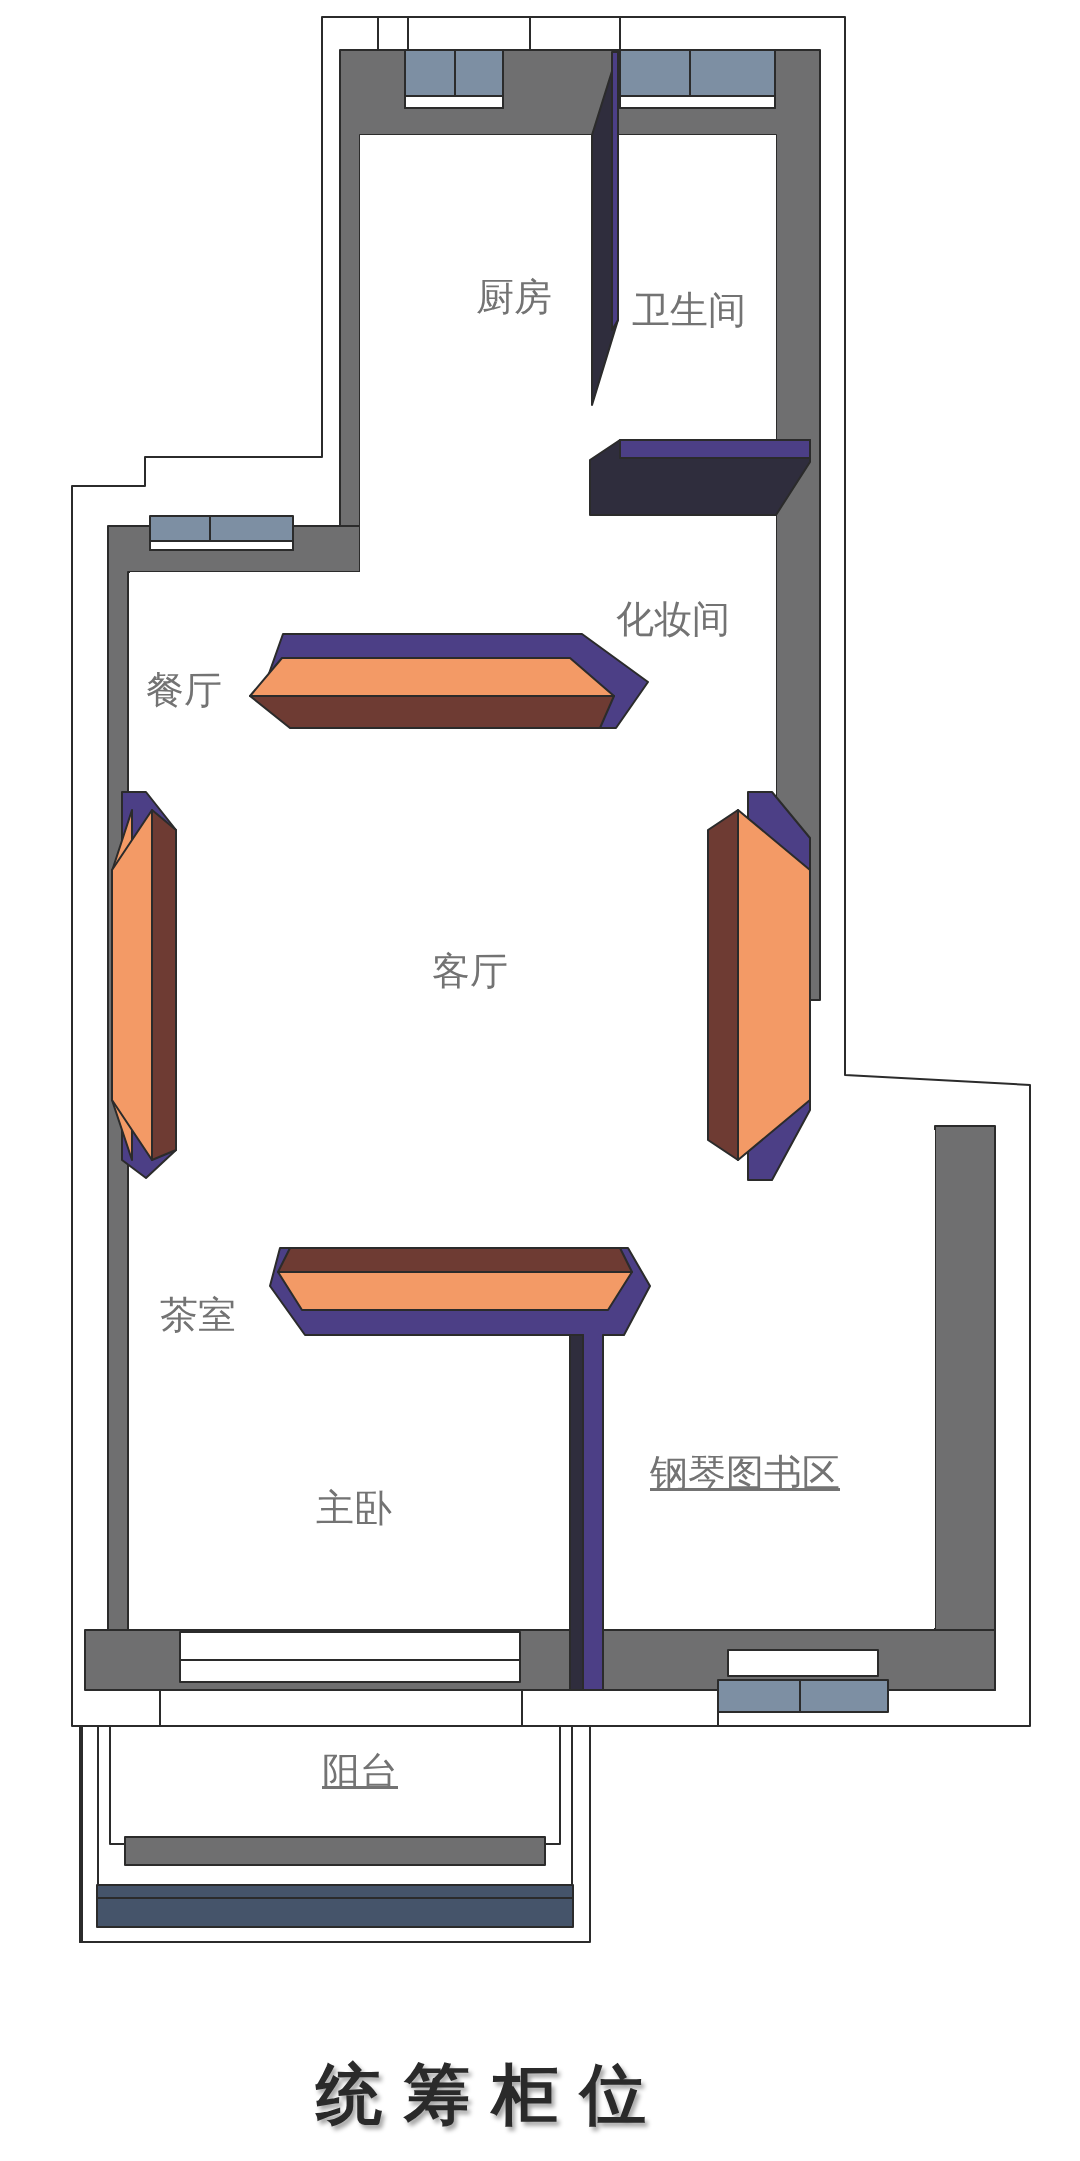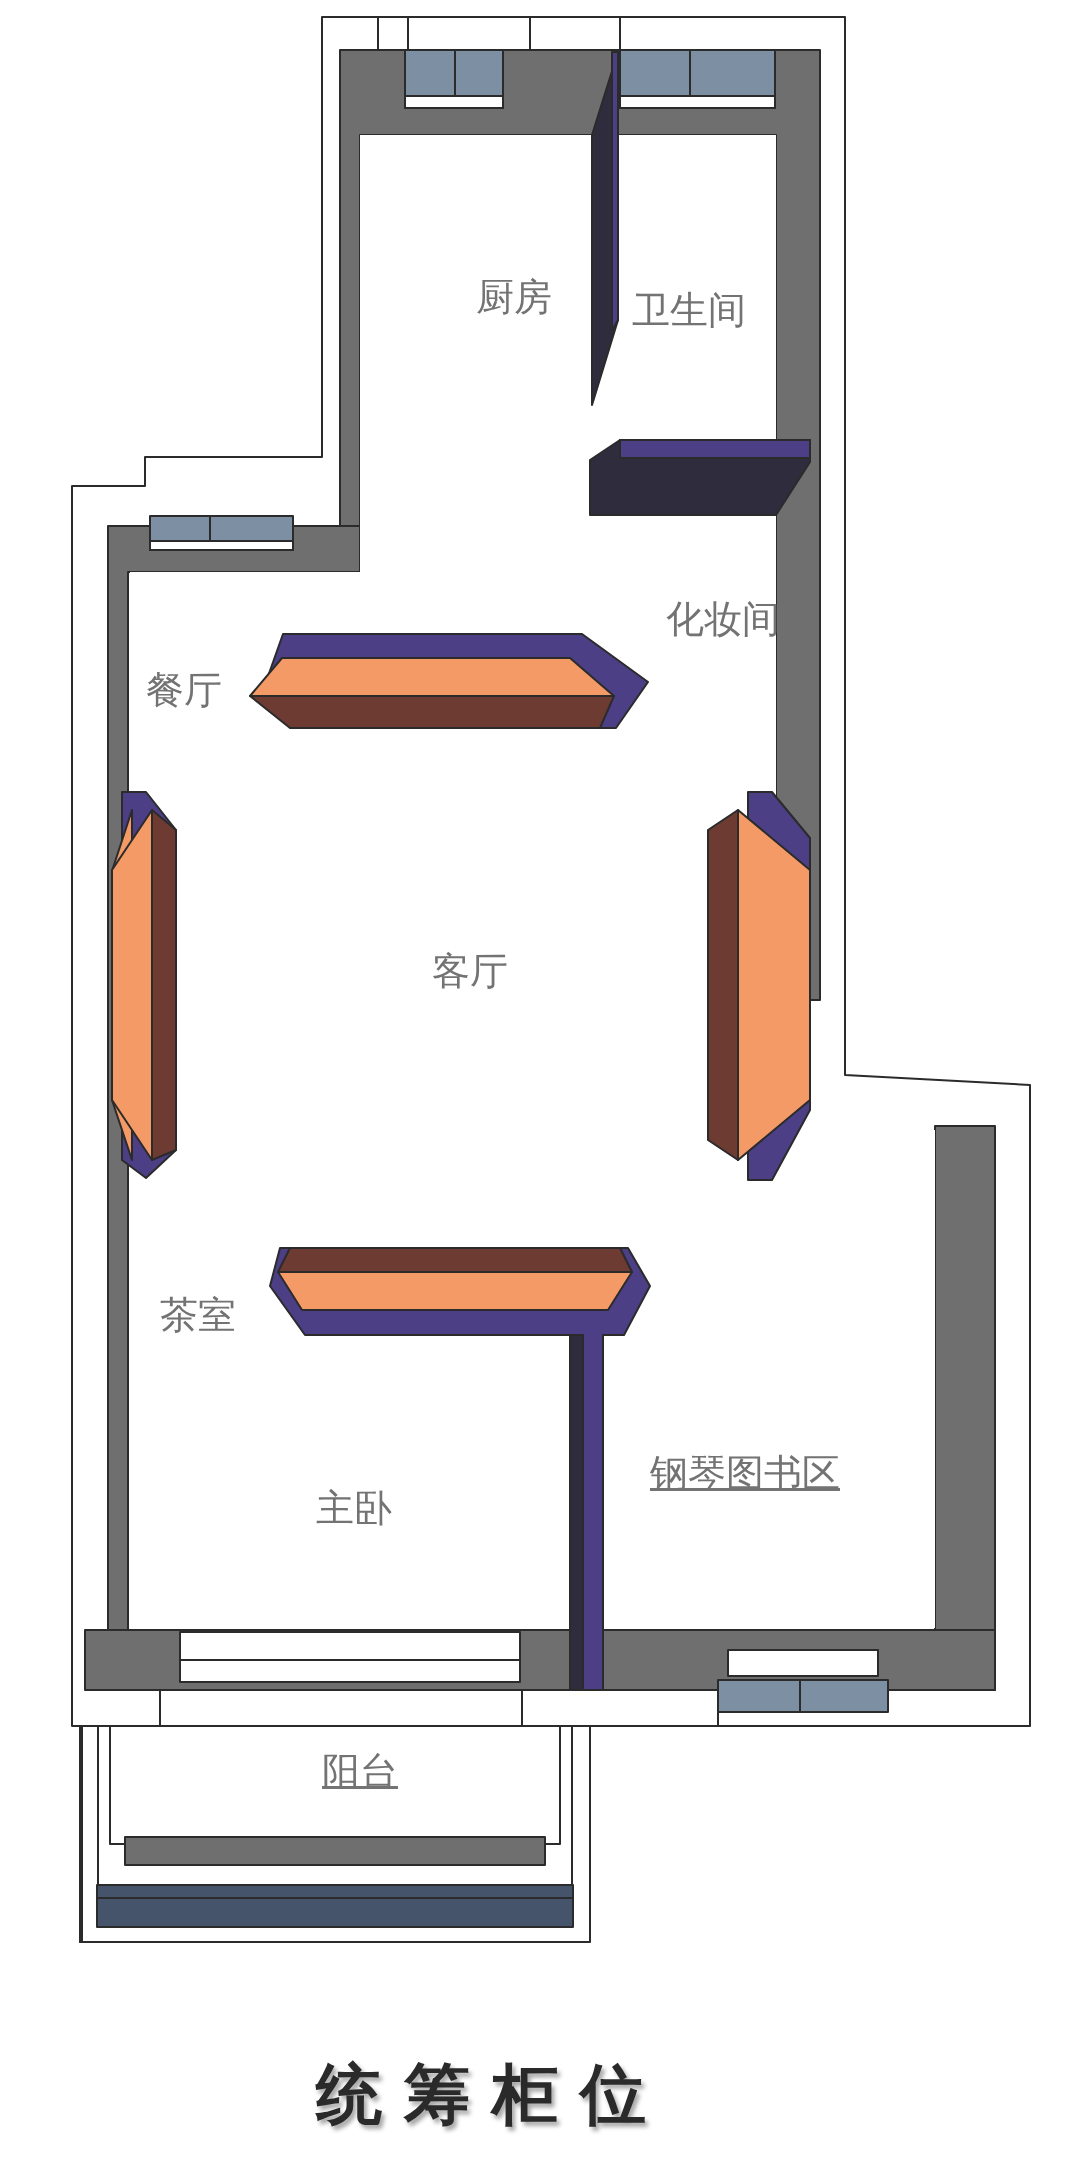--- a/index.html
+++ b/index.html
@@ -79,21 +79,21 @@
     <rect x="98" y="1726" width="474" height="200" fill="#ffffff"></rect>
     <rect x="110" y="1726" width="450" height="118" fill="#ffffff"></rect>
     <rect x="125" y="1837" width="420" height="28" fill="#6f6f70"></rect>
     <rect x="97" y="1885" width="476" height="42" fill="#45546a"></rect>
     <line x1="97" y1="1898" x2="573" y2="1898"></line>
   </g>
 </svg>
 
 <div class="room-label" style="left:476px;top:278px;">厨房</div>
 <div class="room-label" style="left:632px;top:283px;margin-top:8px;">卫生间</div>
-<div class="room-label" style="left:666px;top:600px;">化妆间</div>
+<div class="room-label" style="left:616px;top:600px;">化妆间</div>
 <div class="room-label" style="left:146px;top:674px;font-family:Liberation Mono, monospace;">餐厅</div>
 <div class="room-label" style="left:432px;top:952px;">客厅</div>
 <div class="room-label" style="left:160px;top:1248px;margin-top:48px;">茶室</div>
 <div class="room-label" style="left:316px;top:1480px;margin-top:9px;">主卧</div>
 <div class="room-label" style="left:650px;top:1454px;text-decoration:underline;">钢琴图书区</div>
 <div class="room-label" style="left:322px;top:1752px;text-decoration:underline;">阳台</div>
 
 <div class="title">统筹柜位</div>
 
 </body></html>

